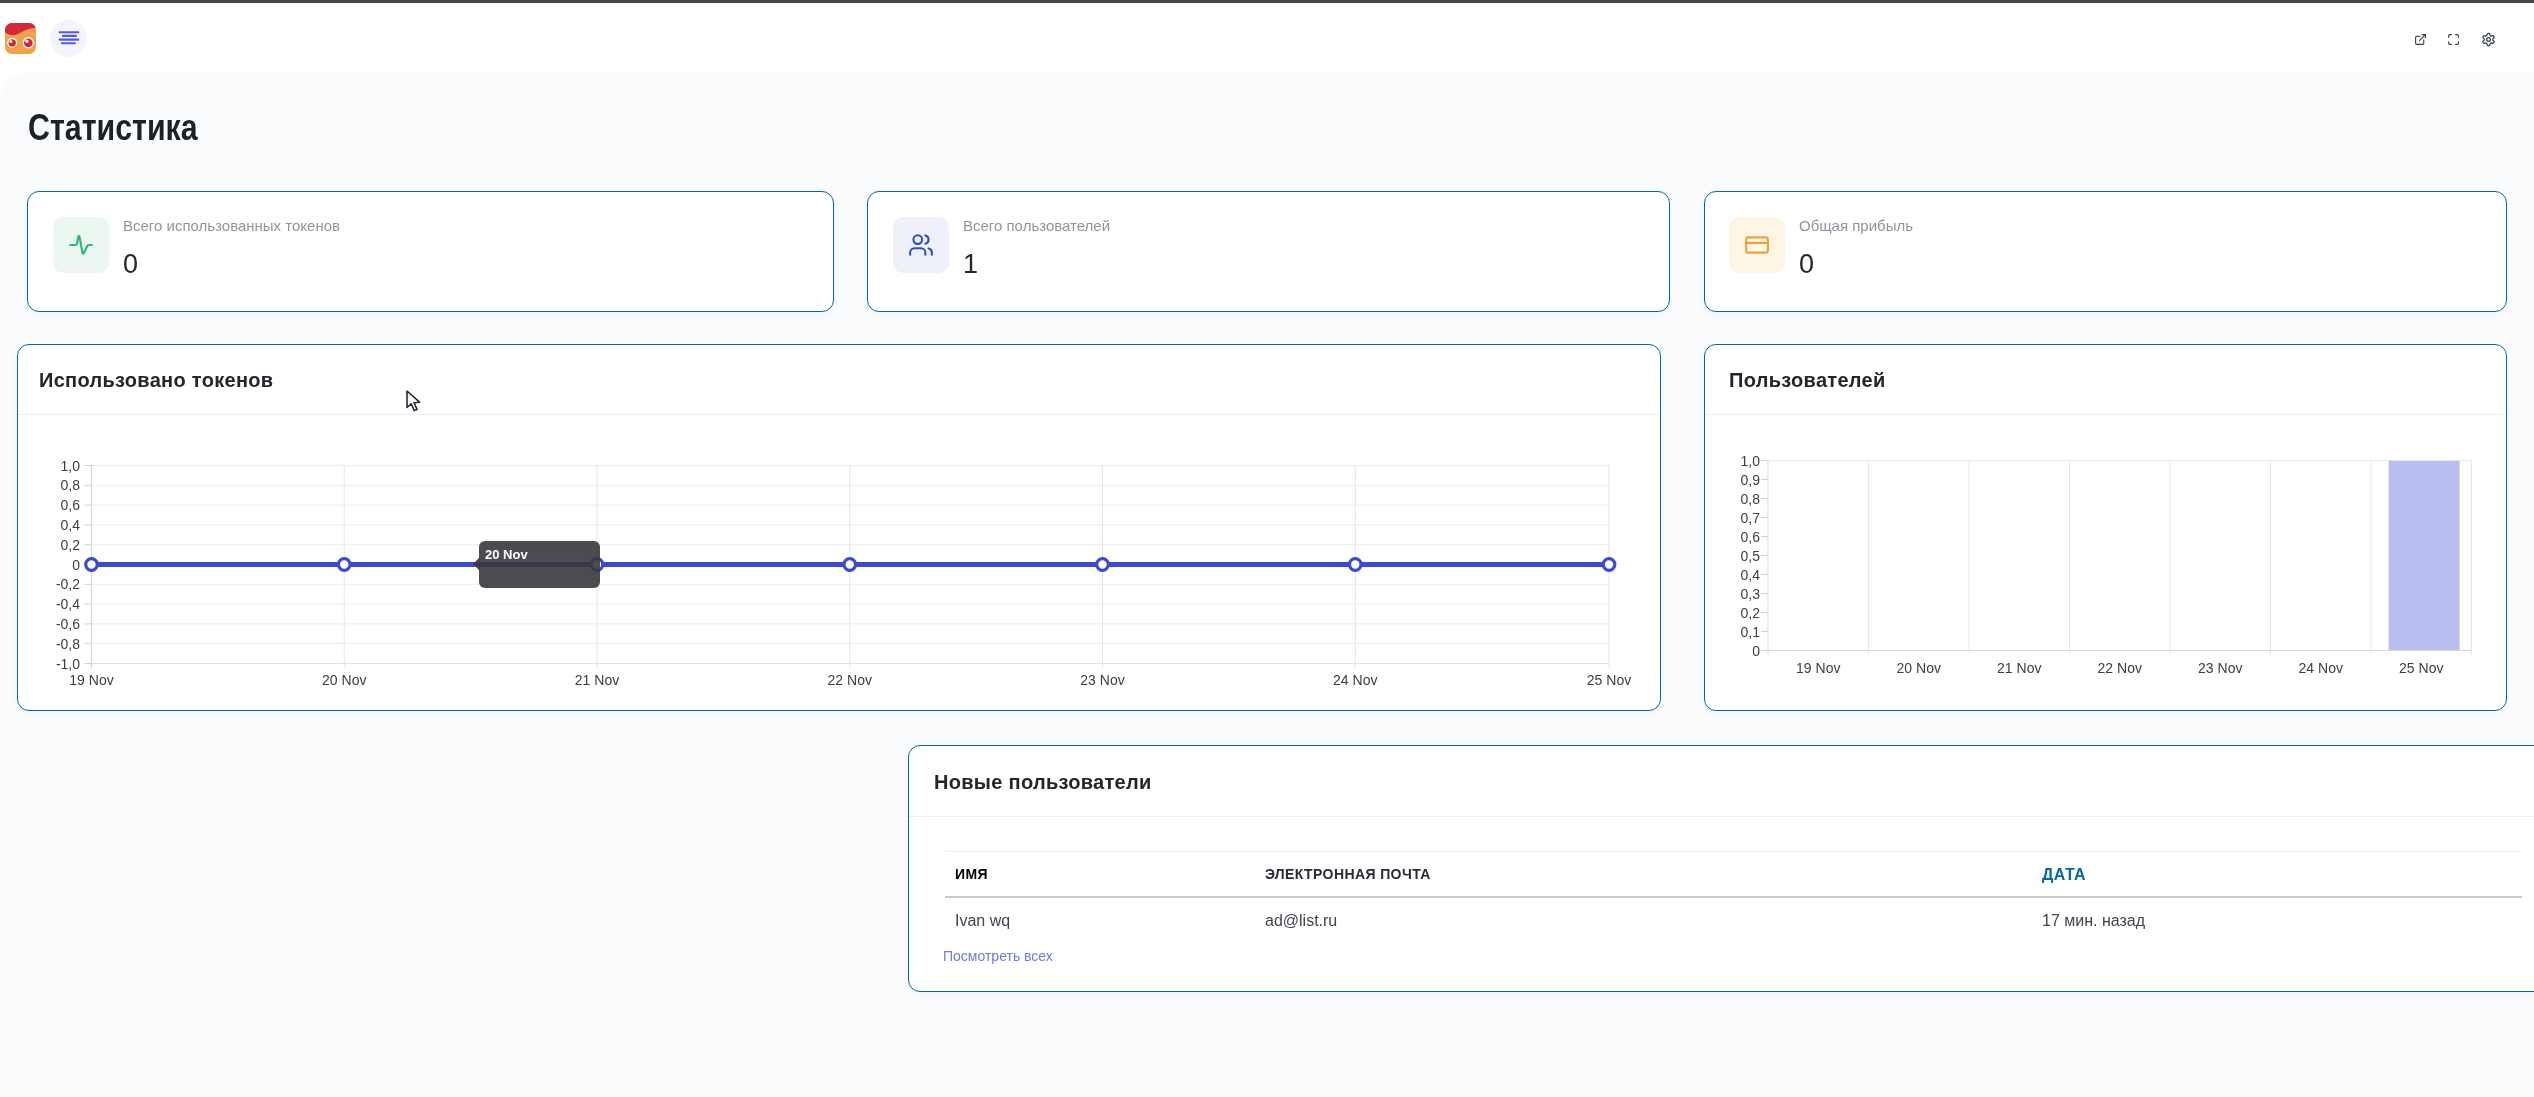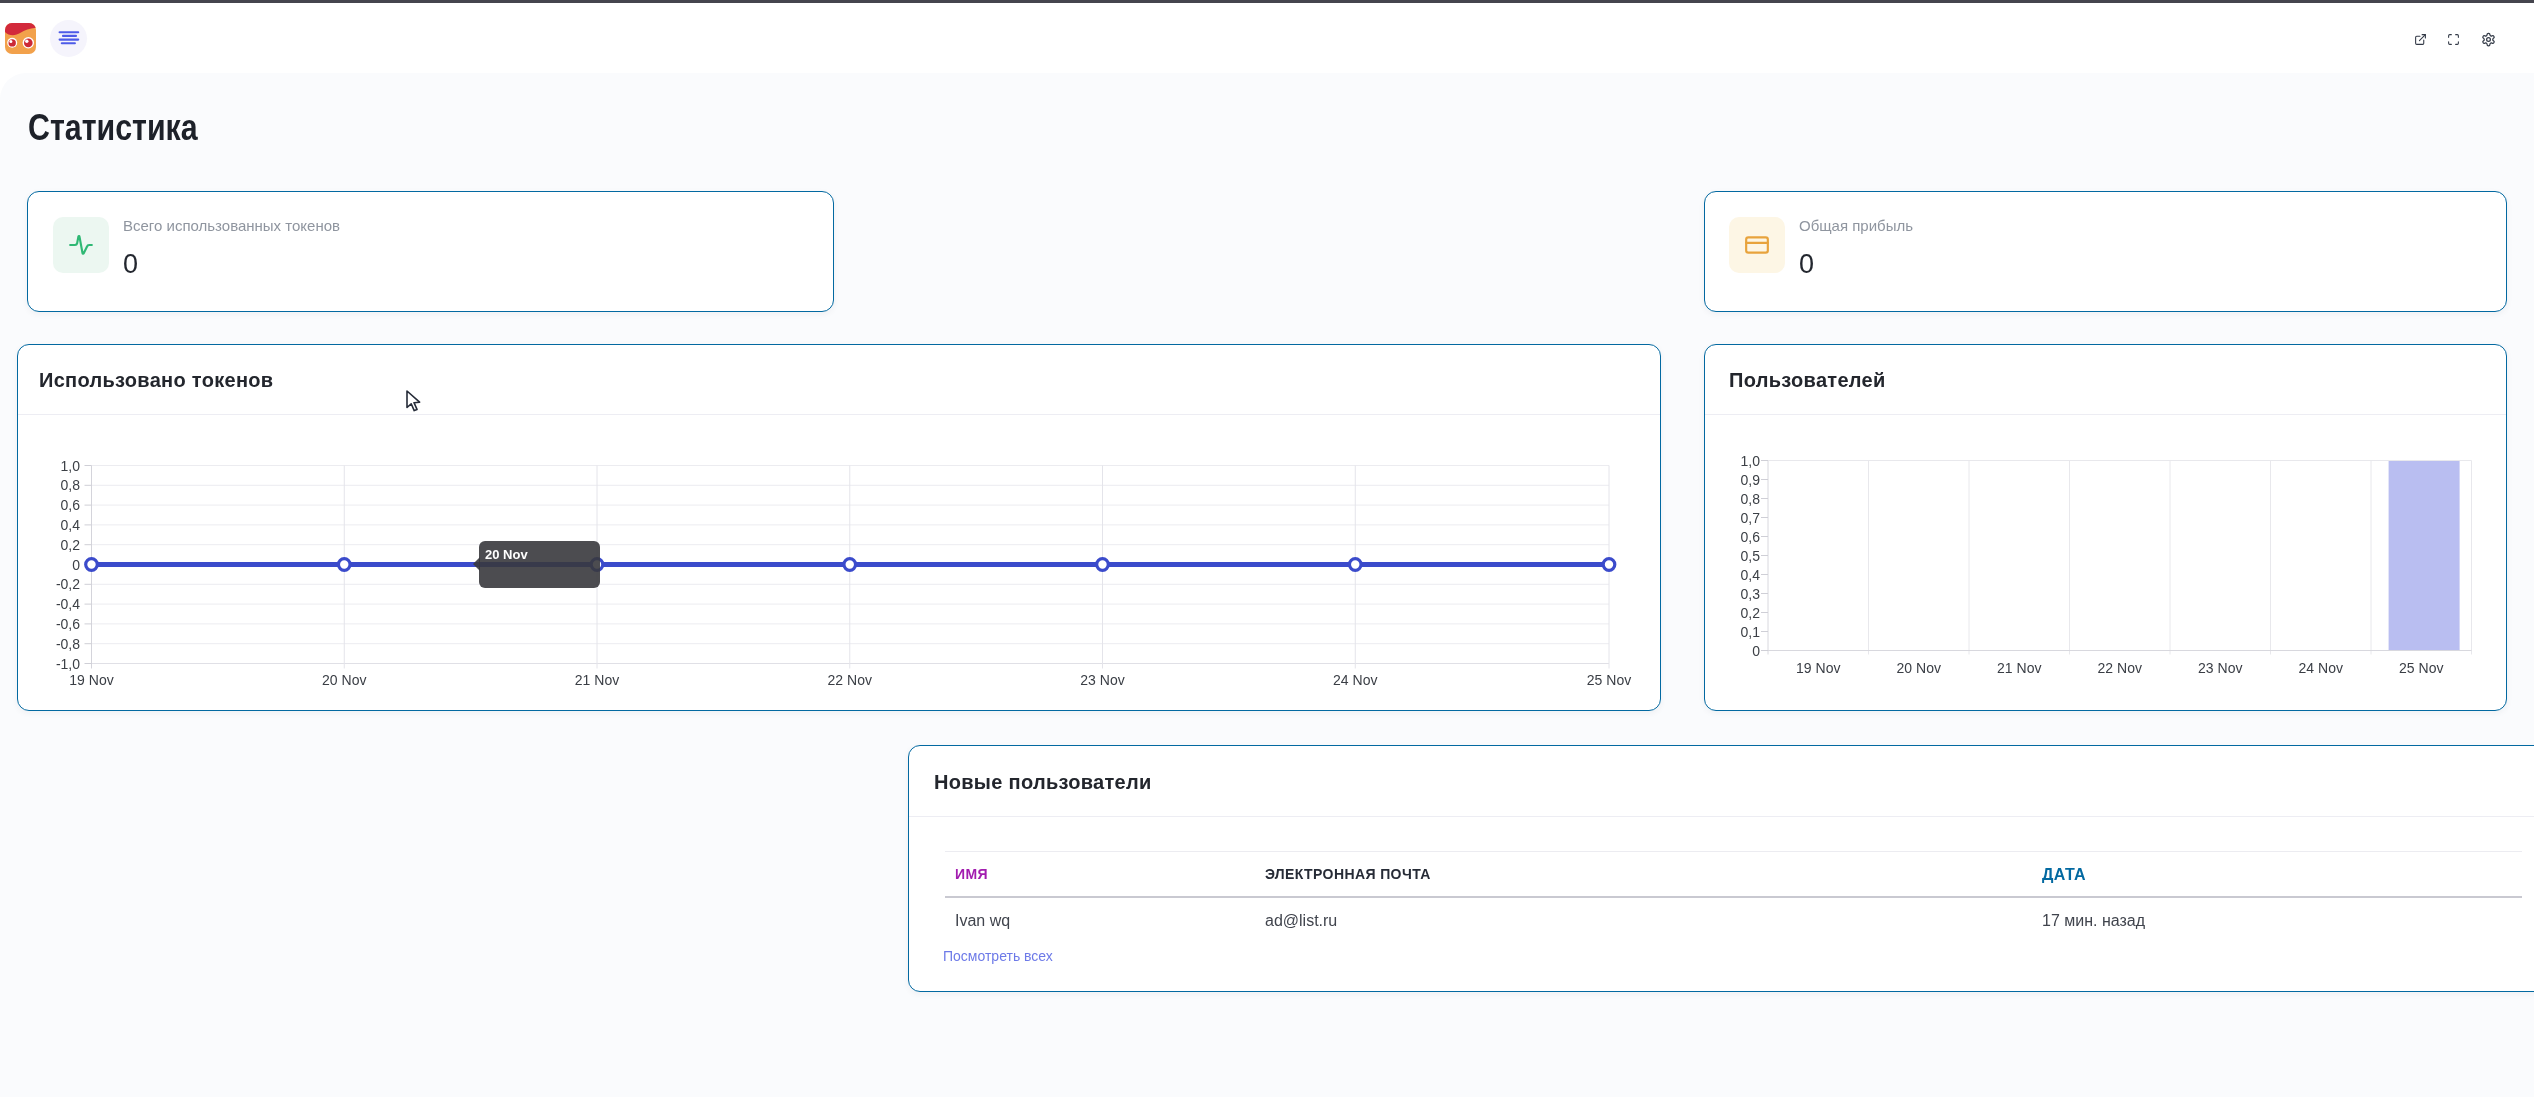--- a/index.html
+++ b/index.html
@@ -74,20 +74,32 @@
 
   <div class="card" style="left:27px;top:191px;width:807px;height:121px">
     <div class="tile" style="left:25px;background:#ecf7f1">
       <svg width="26" height="26" viewBox="0 0 24 24" fill="none" stroke="#2fb874" stroke-width="2" stroke-linecap="round" stroke-linejoin="round">
           <path d="M22 12h-2.48a2 2 0 0 0-1.93 1.49L14.4 19.75a.5.5 0 0 1-.97-.05L10.6 4.25a.5.5 0 0 0-.97-.05L8.41 10.51A2 2 0 0 1 6.48 12H2"></path>
         </svg>
     </div>
     <div class="slabel" style="left:95px;top:25px">Всего использованных токенов</div>
     <div class="sval" style="left:95px;top:57px">0</div>
   </div>
+  <div class="card" style="left:867px;top:191px;width:803px;height:121px">
+    <div class="tile" style="left:25px;background:#eef1fa">
+      <svg width="26" height="26" viewBox="0 0 24 24" fill="none" stroke="#2e4cc2" stroke-width="1.9" stroke-linecap="round" stroke-linejoin="round">
+          <path d="M16 21v-2a4 4 0 0 0-4-4H6a4 4 0 0 0-4 4v2"></path>
+          <circle cx="9" cy="7" r="4"></circle>
+          <path d="M22 21v-2a4 4 0 0 0-3-3.87"></path>
+          <path d="M16 3.13a4 4 0 0 1 0 7.75"></path>
+        </svg>
+    </div>
+    <div class="slabel" style="left:95px;top:25px">Всего пользователей</div>
+    <div class="sval" style="left:95px;top:57px">1</div>
+  </div>
   <div class="card" style="left:1704px;top:191px;width:803px;height:121px">
     <div class="tile" style="left:24px;background:#fdf6e5">
       <svg width="26" height="26" viewBox="0 0 24 24" fill="none" stroke="#e8a33c" stroke-width="2" stroke-linecap="round" stroke-linejoin="round">
           <rect x="2" y="5" width="20" height="14" rx="2"></rect>
           <line x1="2" y1="10" x2="22" y2="10"></line>
         </svg>
     </div>
     <div class="slabel" style="left:94px;top:25px">Общая прибыль</div>
     <div class="sval" style="left:94px;top:57px">0</div>
   </div>
@@ -228,21 +240,21 @@
         <text x="615.75" y="258.5">24 Nov</text>
         <text x="716.25" y="258.5">25 Nov</text>
       </g>
     </svg>
   </div>
 
   <div class="card" style="left:908px;top:745px;width:1644px;height:247px">
     <div class="ctitle" style="left:25px;top:25px">Новые пользователи</div>
     <div class="cdivider" style="top:70px"></div>
     <div style="position:absolute;left:36px;top:105px;width:1577px;height:1px;background:#ececf1"></div>
-    <div style="position:absolute;left:46px;top:120px;font-size:14px;font-weight:700;letter-spacing:0.4px;color:#a21caf">ИМЯ</div>
+    <div style="position:absolute;left:46px;top:120px;font-size:14px;font-weight:700;letter-spacing:0.4px;color:#000000">ИМЯ</div>
     <div style="position:absolute;left:356px;top:120px;font-size:14px;font-weight:700;letter-spacing:0.4px;color:#262b36">ЭЛЕКТРОННАЯ ПОЧТА</div>
     <div style="position:absolute;left:1133px;top:120px;font-size:16px;font-weight:700;letter-spacing:0.4px;color:#0369a1">ДАТА</div>
     <div style="position:absolute;left:36px;top:150px;width:1577px;height:2px;background:#c9c9d1"></div>
     <div style="position:absolute;left:46px;top:166px;font-size:16px;color:#40444d">Ivan wq</div>
     <div style="position:absolute;left:356px;top:166px;font-size:16px;color:#40444d">ad@list.ru</div>
     <div style="position:absolute;left:1133px;top:166px;font-size:16px;color:#40444d">17 мин. назад</div>
     <div style="position:absolute;left:34px;top:202px;font-size:14px;color:#6d7ae8">Посмотреть всех</div>
   </div>
 
   <div id="tooltip">

